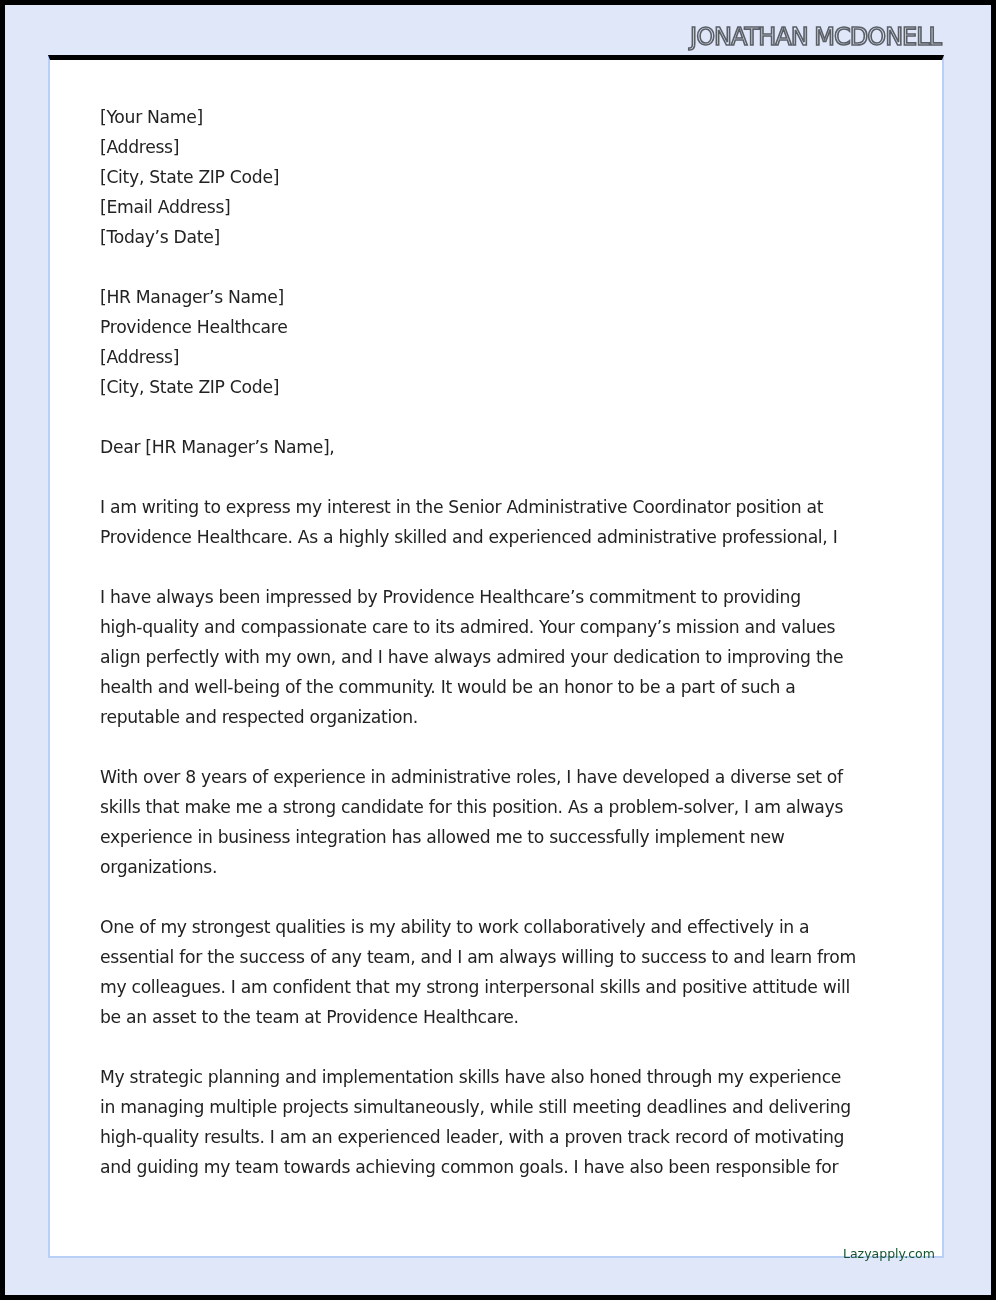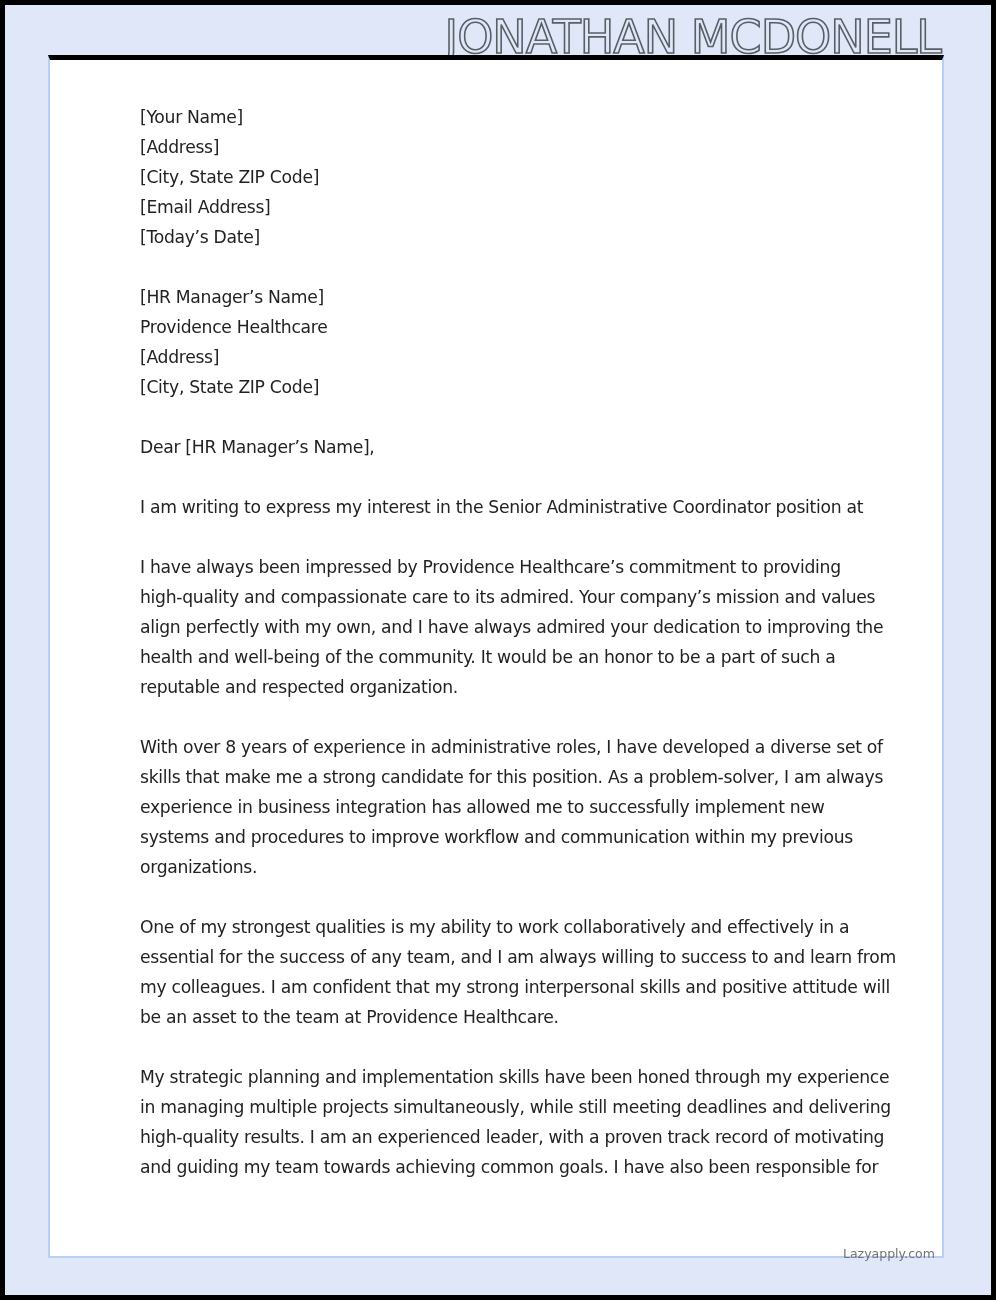--- a/index.html
+++ b/index.html
@@ -10,46 +10,46 @@
       font-family: "DejaVu Sans", sans-serif;
     }
     .frame {
       position: absolute; left: 5px; top: 5px; width: 986px; height: 1290px;
       background: #dfe7f9;
       overflow: hidden;
     }
     .name-header {
       position: absolute; right: 50px; top: 10px;
       font-family: "DejaVu Sans", sans-serif;
-      font-size: 46px; letter-spacing: -1px;
+      font-size: 24px; letter-spacing: -1px;
       color: #dfe7f9;
       -webkit-text-stroke: 1.6px #5a5f66;
       line-height: 44px;
     }
     .page {
       position: absolute; left: 43px; top: 50px; width: 896px; height: 1203px;
       background: #fff;
       border-top: 5px solid #000;
       border-left: 2px solid #b9cff5;
       border-right: 2px solid #b9cff5;
       border-bottom: 2px solid #b9cff5;
       box-sizing: border-box;
     }
     .letter {
       position: absolute; left: 95px; top: 97px; width: 800px;
       font-family: "DejaVu Sans", sans-serif;
       font-size: 17.2px; line-height: 30px; color: #222;
       letter-spacing: -0.3px;
     }
     .letter .line { white-space: nowrap; }
-    .letter .block { margin-bottom: 30px; margin-left: 40px; }
+    .letter .block { margin-bottom: 30px; }
     .watermark {
       position: absolute; left: 838px; top: 1241px;
       font-family: "DejaVu Sans", sans-serif;
-      font-size: 12.5px; color: #737373;
+      font-size: 12.5px; color: #14532d;
       z-index: 3;
     }
   </style>
 </head>
 <body>
 
 <div class="frame">
   <div class="name-header">JONATHAN MCDONELL</div>
 
   <div class="page"></div>
@@ -69,47 +69,47 @@
       <div class="line">[Address]</div>
       <div class="line">[City, State ZIP Code]</div>
     </div>
 
     <div class="block">
       <div class="line">Dear [HR Manager’s Name],</div>
     </div>
 
     <div class="block">
       <div class="line">I am writing to express my interest in the Senior Administrative Coordinator position at</div>
+      <div class="line">Providence Healthcare. As a highly skilled and experienced administrative professional, I</div>
     </div>
 
     <div class="block">
       <div class="line">I have always been impressed by Providence Healthcare’s commitment to providing</div>
       <div class="line">high-quality and compassionate care to its admired. Your company’s mission and values</div>
       <div class="line">align perfectly with my own, and I have always admired your dedication to improving the</div>
       <div class="line">health and well-being of the community. It would be an honor to be a part of such a</div>
       <div class="line">reputable and respected organization.</div>
     </div>
 
     <div class="block">
       <div class="line">With over 8 years of experience in administrative roles, I have developed a diverse set of</div>
       <div class="line">skills that make me a strong candidate for this position. As a problem-solver, I am always</div>
       <div class="line">experience in business integration has allowed me to successfully implement new</div>
-      <div class="line">systems and procedures to improve workflow and communication within my previous</div>
       <div class="line">organizations.</div>
     </div>
 
     <div class="block">
       <div class="line">One of my strongest qualities is my ability to work collaboratively and effectively in a</div>
       <div class="line">essential for the success of any team, and I am always willing to success to and learn from</div>
       <div class="line">my colleagues. I am confident that my strong interpersonal skills and positive attitude will</div>
       <div class="line">be an asset to the team at Providence Healthcare.</div>
     </div>
 
     <div class="block">
-      <div class="line">My strategic planning and implementation skills have been honed through my experience</div>
+      <div class="line">My strategic planning and implementation skills have also honed through my experience</div>
       <div class="line">in managing multiple projects simultaneously, while still meeting deadlines and delivering</div>
       <div class="line">high-quality results. I am an experienced leader, with a proven track record of motivating</div>
       <div class="line">and guiding my team towards achieving common goals. I have also been responsible for</div>
     </div>
   </div>
 
   <div class="watermark">Lazyapply.com</div>
 </div>
 
 </body></html>

